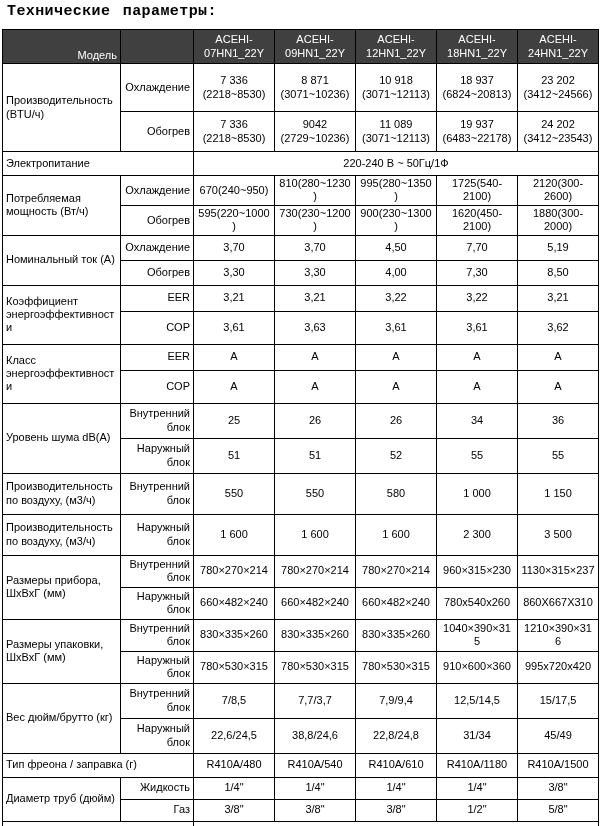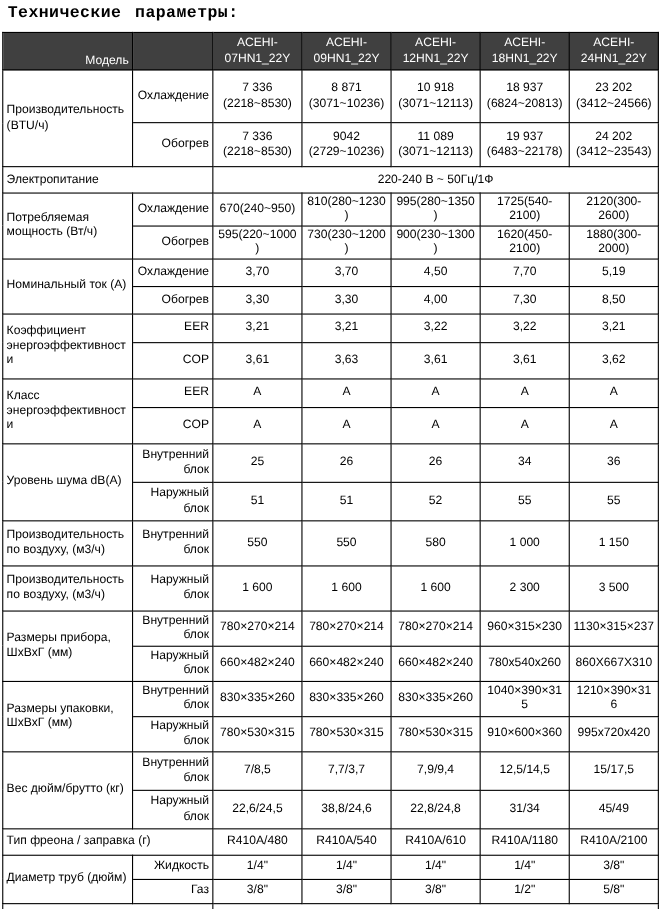--- a/index.html
+++ b/index.html
@@ -283,21 +283,21 @@
       <td class="c">31/34</td>
       <td class="c">45/49</td>
     </tr>
 
     <tr style="height:24px">
       <td class="p" colspan="2">Тип фреона / заправка (г)</td>
       <td class="c">R410A/480</td>
       <td class="c">R410A/540</td>
       <td class="c">R410A/610</td>
       <td class="c">R410A/1180</td>
-      <td class="c">R410A/2100</td>
+      <td class="c">R410A/1500</td>
     </tr>
 
     <tr style="height:22px">
       <td class="p" rowspan="2">Диаметр труб (дюйм)</td>
       <td class="s">Жидкость</td>
       <td class="c">1/4"</td>
       <td class="c">1/4"</td>
       <td class="c">1/4"</td>
       <td class="c">1/4"</td>
       <td class="c">3/8"</td>

